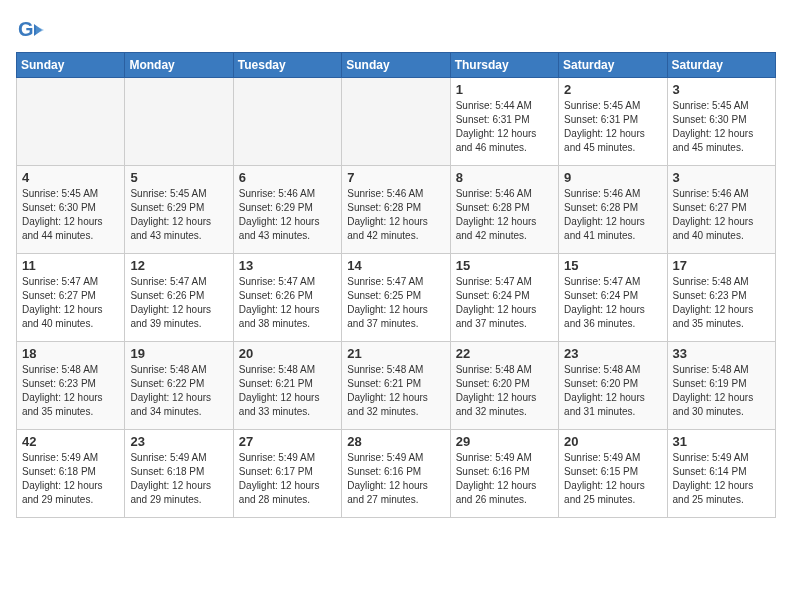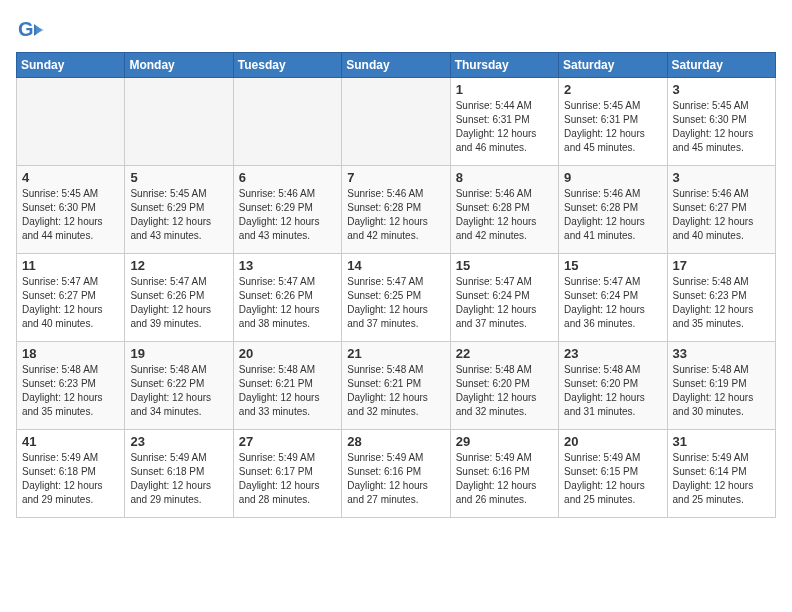--- a/index.html
+++ b/index.html
@@ -272,21 +272,21 @@
         </td>
         <td>
           <div class="day-num">33</div>
           <div class="day-info" style="white-space: pre-line;">Sunrise: 5:48 AM
 Sunset: 6:19 PM
 Daylight: 12 hours and 30 minutes.</div>
         </td>
       </tr>
       <tr>
         <td>
-          <div class="day-num">41</div>
+          <div class="day-num">42</div>
           <div class="day-info" style="white-space: pre-line;">Sunrise: 5:49 AM
 Sunset: 6:18 PM
 Daylight: 12 hours and 29 minutes.</div>
         </td>
         <td>
           <div class="day-num">23</div>
           <div class="day-info" style="white-space: pre-line;">Sunrise: 5:49 AM
 Sunset: 6:18 PM
 Daylight: 12 hours and 29 minutes.</div>
         </td>

